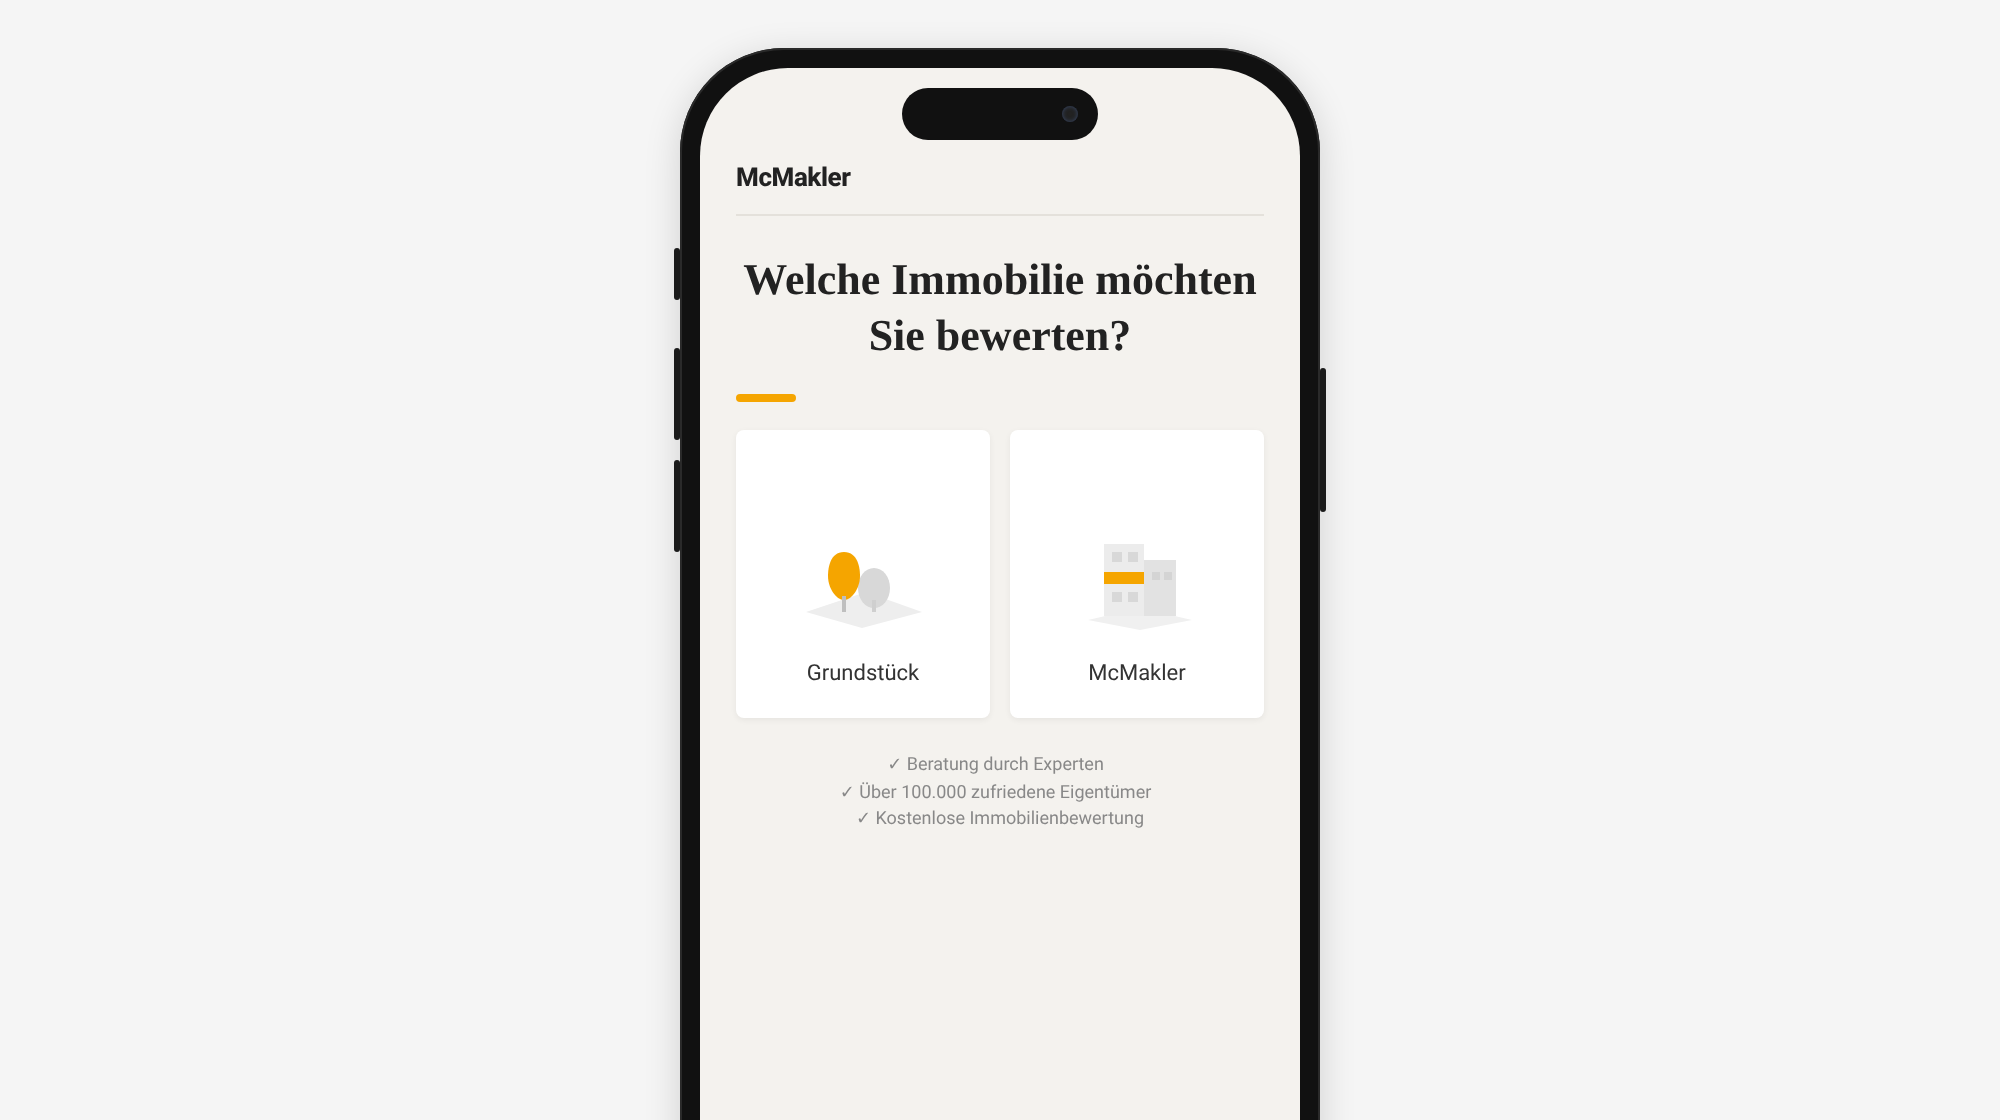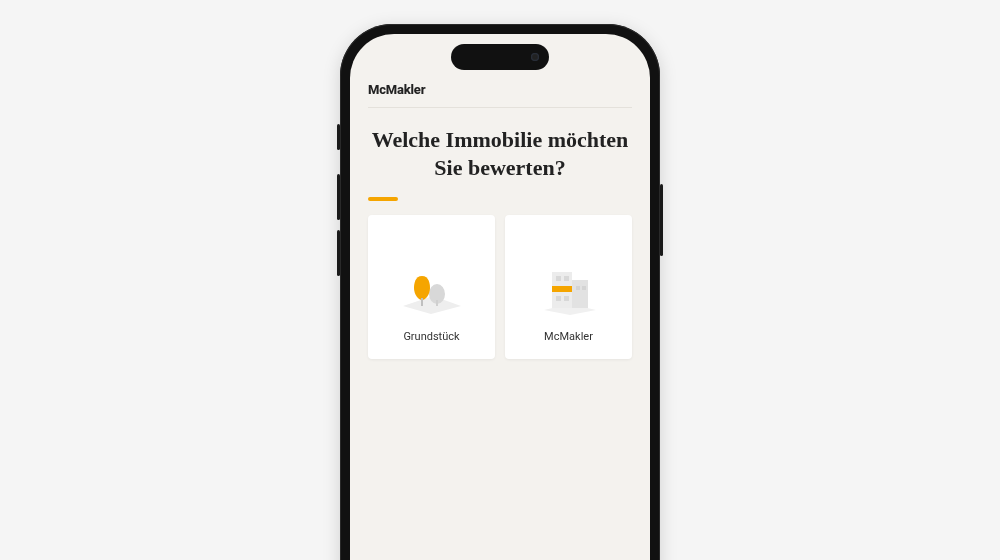--- a/index.html
+++ b/index.html
@@ -177,16 +177,21 @@
             <rect x="30" y="34" width="5" height="5" fill="#d8d8d8"></rect>
             <rect x="42" y="24" width="4" height="4" fill="#d4d4d4"></rect>
             <rect x="48" y="24" width="4" height="4" fill="#d4d4d4"></rect>
           </svg>
           <div class="card-label">McMakler</div>
         </div>
 
 
       </div>
 
+      <div class="footer">
+        <span>✓ Beratung durch Experten</span>&nbsp;&nbsp;
+        <span>✓ Über 100.000 zufriedene Eigentümer</span>&nbsp;&nbsp;
+        <span>✓ Kostenlose Immobilienbewertung</span>
+      </div>
 
     </div>
   </div>
 </div>
 
 </body></html>

